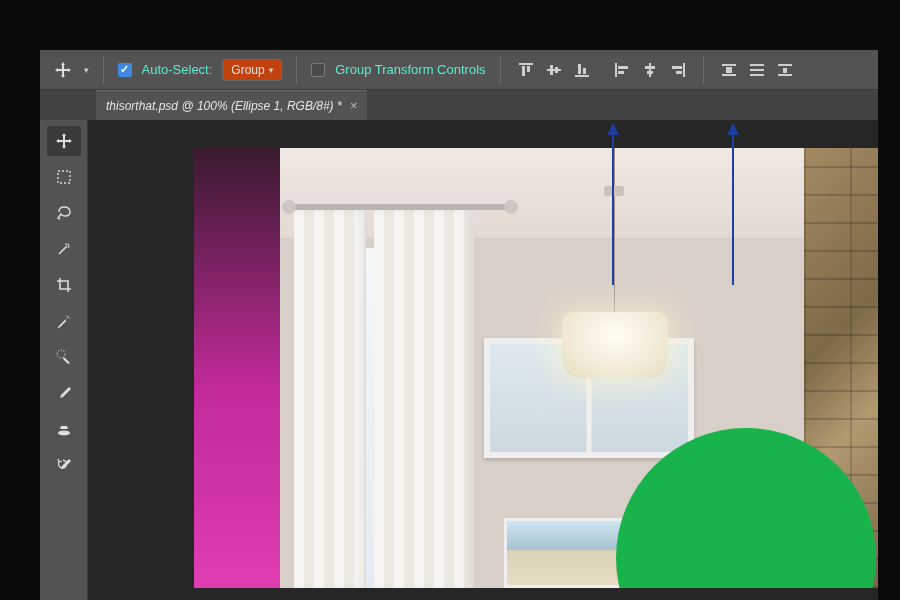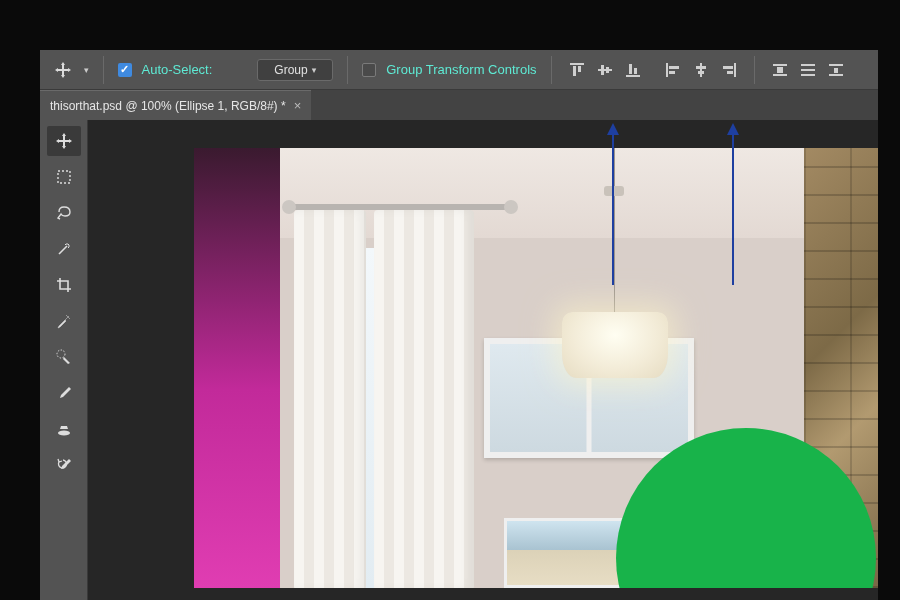--- a/index.html
+++ b/index.html
@@ -38,40 +38,41 @@
     display: inline-flex;
     align-items: center; justify-content: center;
     color: #fff; font-size: 11px; font-weight: bold;
   }
   .chk.empty {
     background: #4a4a4a;
     border: 1px solid #7a7a7a;
   }
   .lbl { color:#5eead4; font-size:13px; }
   .dropdown {
-    background: #404040;
+    background: #c2410c;
     border: 1px solid #6a6a6a;
     border-radius: 3px;
-    padding: 3px 16px;
+    padding: 3px 8px;
     display: flex; align-items: center; gap: 6px;
     color:#e0e0e0;
-    margin-left:35px;
   }
   .vdiv { width:1px; height:28px; background:#6a6a6a; margin: 0 4px;}
   .align-btn {
     width: 22px; height: 22px;
     display: flex; align-items:center; justify-content:center;
     color:#cfcfcf;
     border-radius:2px;
   }
   .align-group { display:flex; gap:6px; }
   .tab-bar {
     height: 30px;
     background: #434343;
     display: flex; align-items: stretch;
+    padding-left: 56px;
+    font-style: italic;
   }
   .tab {
     background: #535353;
     padding: 0 10px;
     display: flex; align-items: center; gap: 8px;
     font-size: 12px;
     color: #e6e6e6;
     border-top: 1px solid #6a6a6a;
   }
   .tab .x { color:#bbb; font-size:13px;}

